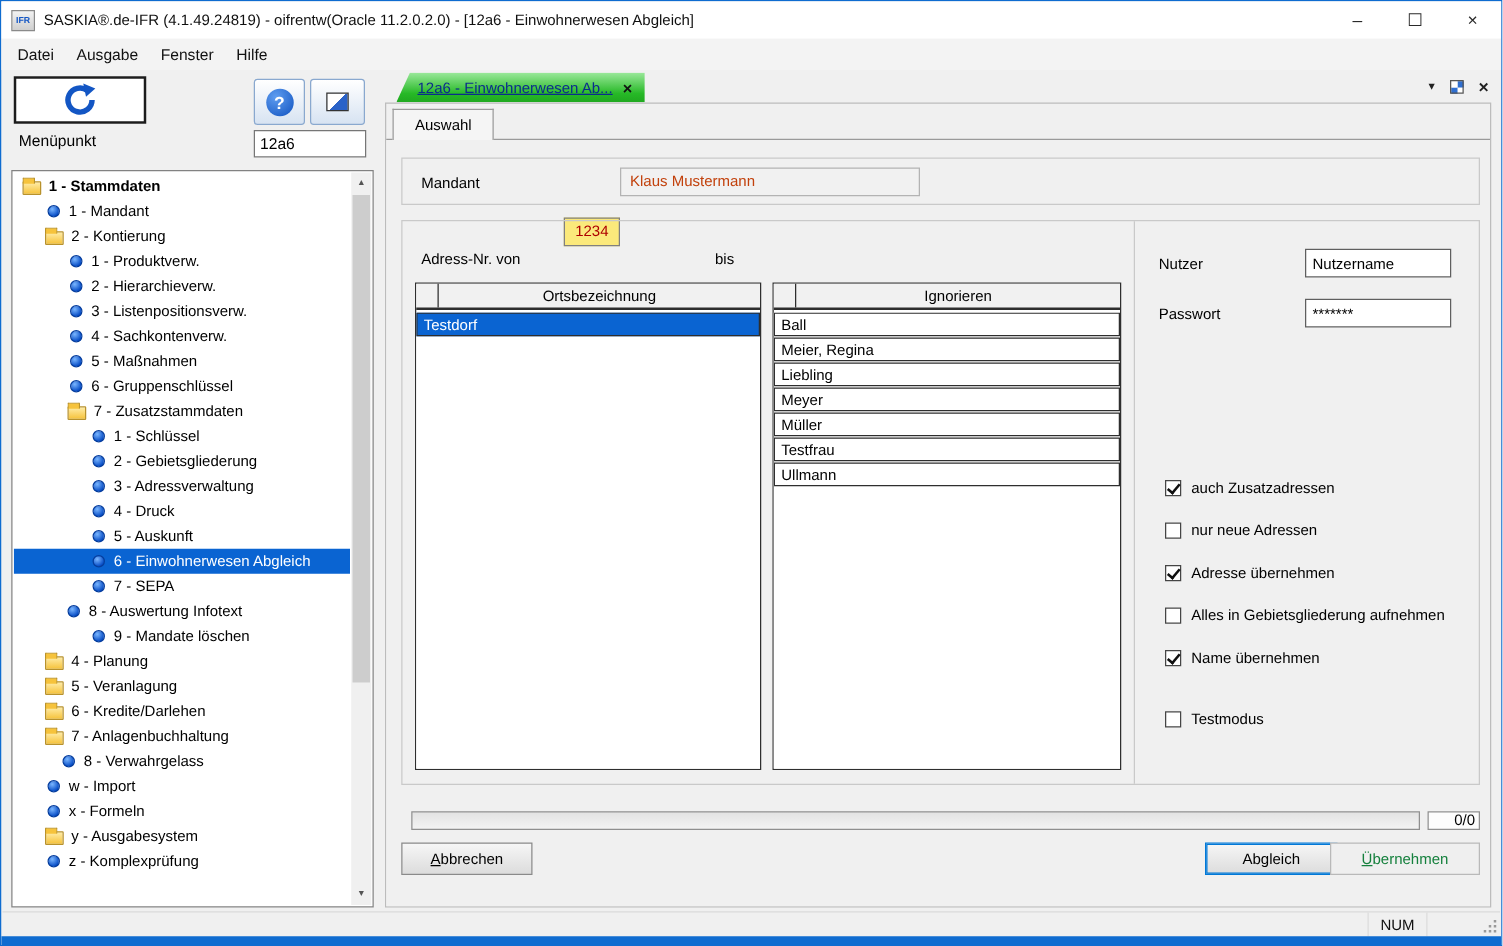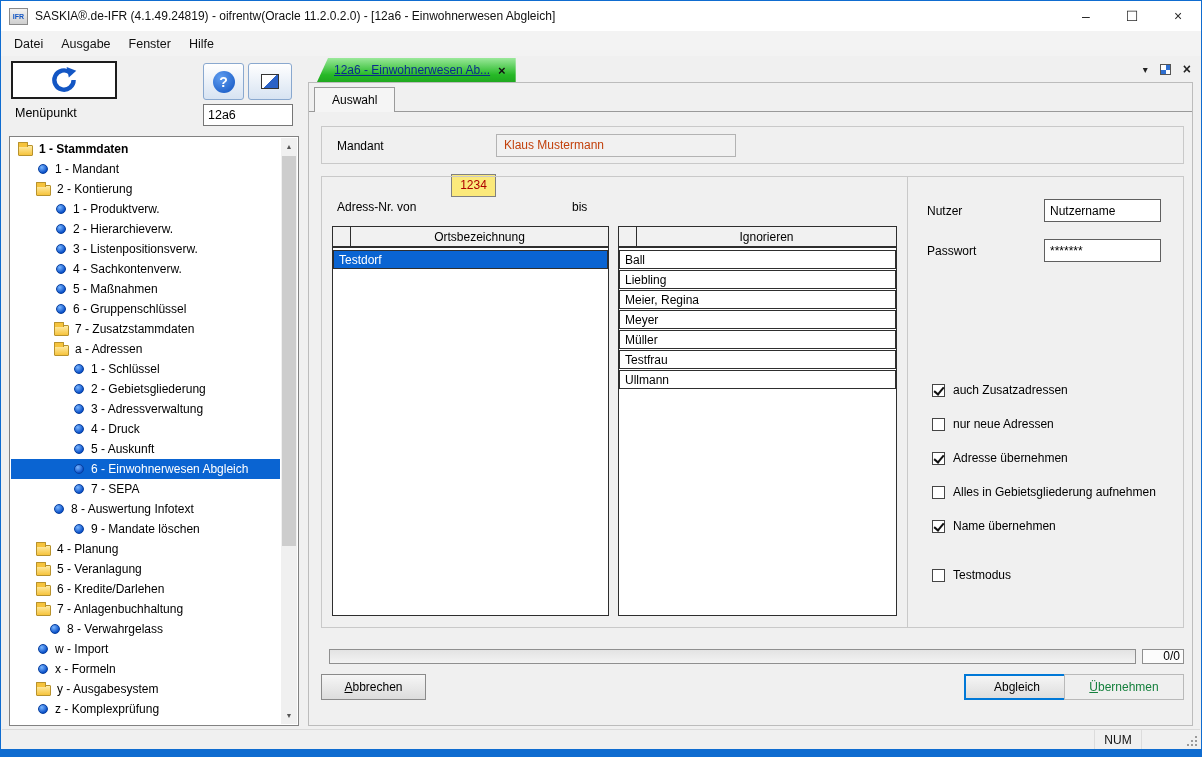--- a/index.html
+++ b/index.html
@@ -244,25 +244,20 @@
               <span class="tree-icon dot-ic"></span>
               <span class="tree-label">6 - Gruppenschlüssel</span>
             </div>
 
             <div class="tree-row t-folder" style="padding-left: 42px;">
               <span class="tree-icon folder-ic"></span>
 
               <span class="tree-label">7 - Zusatzstammdaten</span>
             </div>
 
-            <div class="tree-row t-folder" style="padding-left: 42px;">
-              <span class="tree-icon folder-ic"></span>
-
-              <span class="tree-label">a - Adressen</span>
-            </div>
 
             <div class="tree-row t-dot" style="padding-left: 60px;">
 
               <span class="tree-icon dot-ic"></span>
               <span class="tree-label">1 - Schlüssel</span>
             </div>
 
             <div class="tree-row t-dot" style="padding-left: 60px;">
 
               <span class="tree-icon dot-ic"></span>
@@ -420,25 +415,25 @@
                 <div class="lh-narrow"></div>
                 <div class="lh-main">Ignorieren</div>
               </div>
               <div class="list-body">
 
                   <div class="list-row">
                     <span>Ball</span>
                   </div>
 
                   <div class="list-row">
+                    <span>Meier, Regina</span>
+                  </div>
+
+                  <div class="list-row">
                     <span>Liebling</span>
-                  </div>
-
-                  <div class="list-row">
-                    <span>Meier, Regina</span>
                   </div>
 
                   <div class="list-row">
                     <span>Meyer</span>
                   </div>
 
                   <div class="list-row">
                     <span>Müller</span>
                   </div>
 

